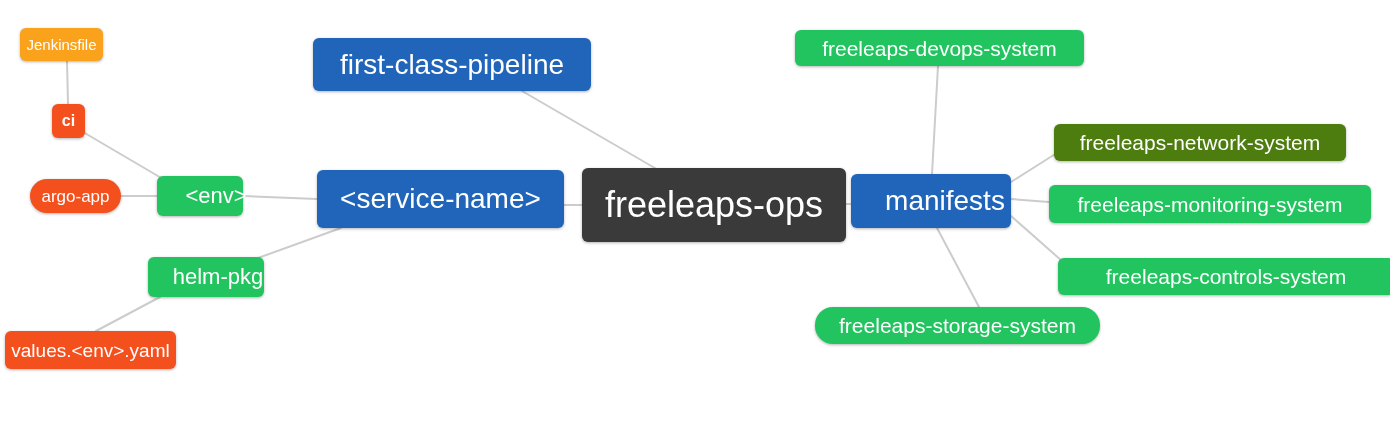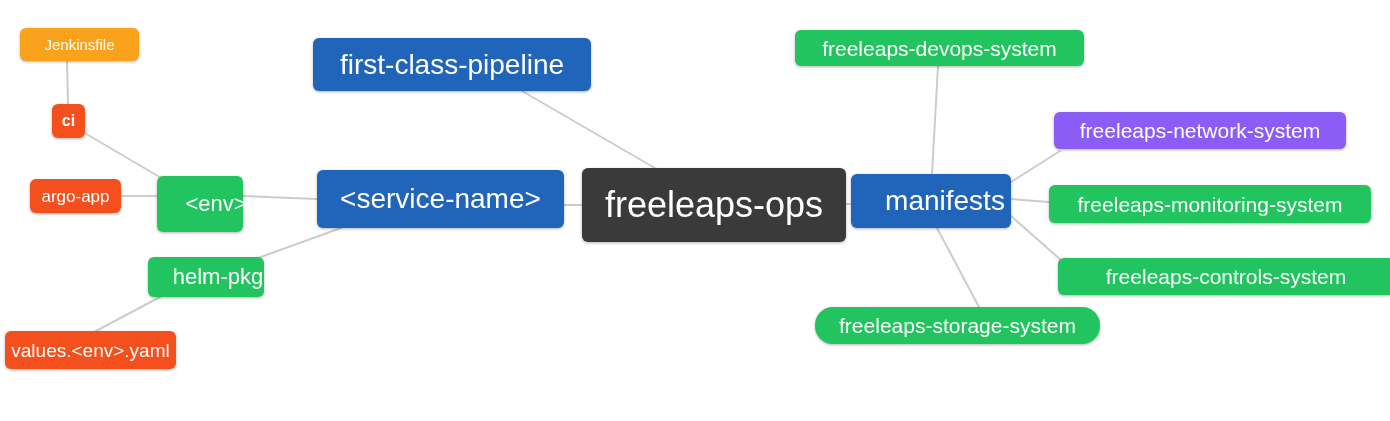--- a/index.html
+++ b/index.html
@@ -55,30 +55,30 @@
       <line x1="522" y1="91" x2="660" y2="171" stroke="#cccccc" stroke-width="2" stroke-linecap="round"></line>
       <line x1="564" y1="205" x2="582" y2="205" stroke="#cccccc" stroke-width="2" stroke-linecap="round"></line>
       <line x1="846" y1="204" x2="851" y2="204" stroke="#cccccc" stroke-width="2" stroke-linecap="round"></line>
       <line x1="932" y1="174" x2="938" y2="66" stroke="#cccccc" stroke-width="2" stroke-linecap="round"></line>
       <line x1="1011" y1="182" x2="1060" y2="151" stroke="#cccccc" stroke-width="2" stroke-linecap="round"></line>
       <line x1="1011" y1="199" x2="1049" y2="202" stroke="#cccccc" stroke-width="2" stroke-linecap="round"></line>
       <line x1="1011" y1="216" x2="1062" y2="261" stroke="#cccccc" stroke-width="2" stroke-linecap="round"></line>
       <line x1="937" y1="228" x2="979" y2="307" stroke="#cccccc" stroke-width="2" stroke-linecap="round"></line>
     </svg>
   <div id="node-layer">
-      <div class="node" style="left: 20px; top: 28px; width: 119px; height: 33px; font-size: 15px; background: rgb(250, 162, 27);">
+      <div class="node" style="left: 20px; top: 28px; width: 83px; height: 33px; font-size: 15px; background: rgb(250, 162, 27);">
         <span>Jenkinsfile</span>
       </div>
       <div class="node" style="left: 52px; top: 104px; width: 33px; height: 34px; font-size: 16px; background: rgb(244, 80, 30); font-weight: bold;">
         <span>ci</span>
       </div>
-      <div class="node" style="left: 30px; top: 179px; width: 91px; height: 34px; font-size: 17px; background: rgb(244, 80, 30);">
+      <div class="node" style="left: 30px; top: 179px; width: 91px; height: 34px; font-size: 17px; background: rgb(244, 80, 30); border-radius: 17px;">
         <span>argo-app</span>
       </div>
-      <div class="node" style="left: 157px; top: 176px; width: 86px; height: 56px; font-size: 22px; background: rgb(33, 196, 94); padding-left: 32px;">
+      <div class="node" style="left: 157px; top: 176px; width: 86px; height: 40px; font-size: 22px; background: rgb(33, 196, 94); padding-left: 32px;">
         <span>&lt;env&gt;</span>
       </div>
       <div class="node" style="left: 148px; top: 257px; width: 116px; height: 40px; font-size: 22px; background: rgb(33, 196, 94); padding-left: 24px;">
         <span>helm-pkg</span>
       </div>
       <div class="node" style="left: 5px; top: 331px; width: 171px; height: 38px; font-size: 19px; background: rgb(244, 80, 30);">
         <span>values.&lt;env&gt;.yaml</span>
       </div>
       <div class="node" style="left: 313px; top: 38px; width: 278px; height: 53px; font-size: 28px; background: rgb(32, 101, 186);">
         <span>first-class-pipeline</span>
@@ -88,21 +88,21 @@
       </div>
       <div class="node" style="left: 582px; top: 168px; width: 264px; height: 74px; font-size: 36px; background: rgb(59, 58, 58);">
         <span>freeleaps-ops</span>
       </div>
       <div class="node" style="left: 851px; top: 174px; width: 160px; height: 54px; font-size: 28px; background: rgb(32, 101, 186); padding-left: 28px;">
         <span>manifests</span>
       </div>
       <div class="node" style="left: 795px; top: 30px; width: 289px; height: 36px; font-size: 21px; background: rgb(33, 196, 94);">
         <span>freeleaps-devops-system</span>
       </div>
-      <div class="node" style="left: 1054px; top: 112px; width: 292px; height: 37px; font-size: 21px; background: #8b5cf6;">
+      <div class="node" style="left: 1054px; top: 124px; width: 292px; height: 37px; font-size: 21px; background: #4d7c0f;">
         <span>freeleaps-network-system</span>
       </div>
       <div class="node" style="left: 1049px; top: 185px; width: 322px; height: 38px; font-size: 21px; background: rgb(33, 196, 94);">
         <span>freeleaps-monitoring-system</span>
       </div>
       <div class="node" style="left: 1058px; top: 258px; width: 336px; height: 37px; font-size: 21px; background: rgb(33, 196, 94);">
         <span>freeleaps-controls-system</span>
       </div>
       <div class="node" style="left: 815px; top: 307px; width: 285px; height: 37px; font-size: 21px; background: rgb(33, 196, 94); border-radius: 18px;">
         <span>freeleaps-storage-system</span>

